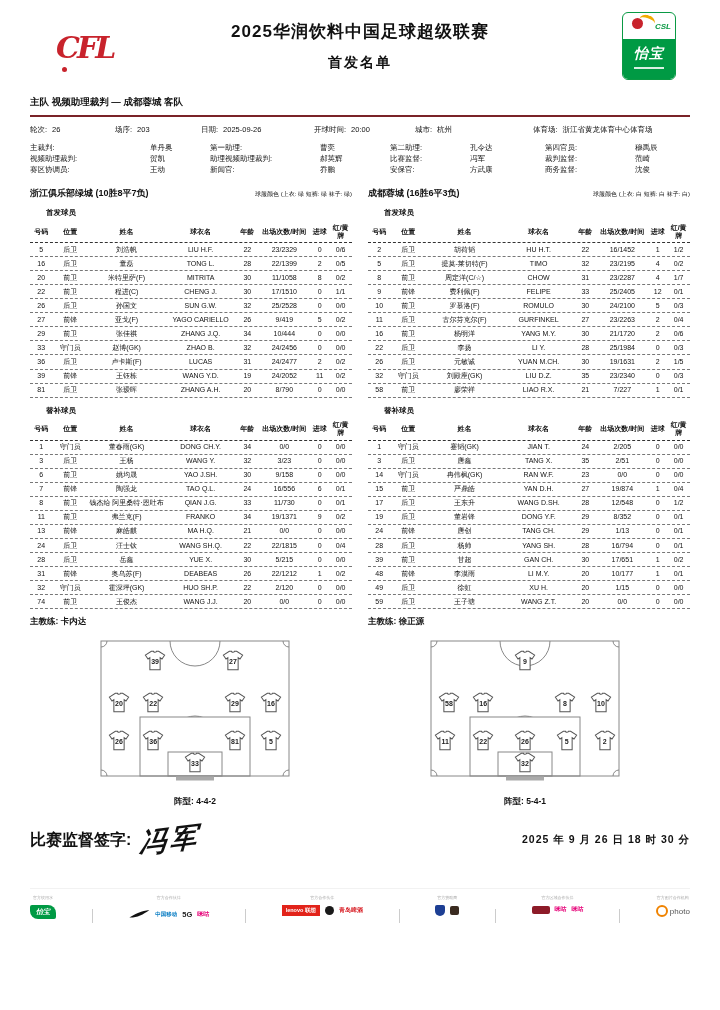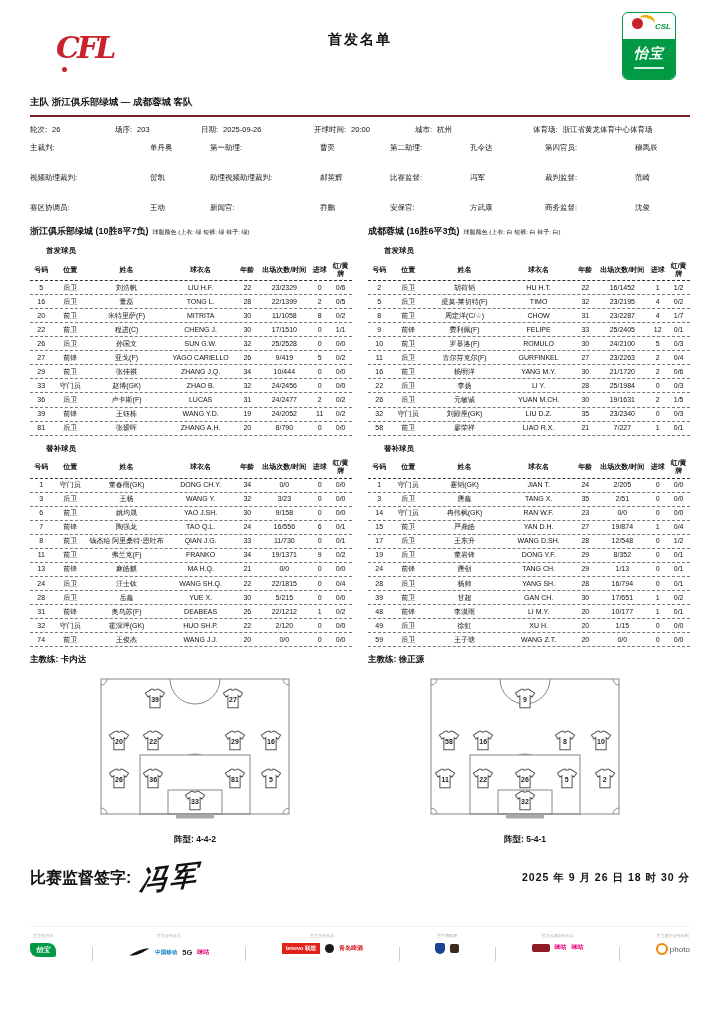--- a/index.html
+++ b/index.html
@@ -27,25 +27,25 @@
   .teamsline{font-size:9.5px;font-weight:bold;margin-top:4px;padding-bottom:6px;border-bottom:2px solid #7a2328;}
   
   .minfo{margin-top:8px;font-size:7.5px;}
   .mrow1{display:flex;margin-bottom:8px;}
   .pair{display:inline-flex;gap:5px;flex:none;}
   .mrow1 .pair:nth-child(1){width:85px;}
   .mrow1 .pair:nth-child(2){width:86px;}
   .mrow1 .pair:nth-child(3){width:113px;}
   .mrow1 .pair:nth-child(4){width:101px;}
   .mrow1 .pair:nth-child(5){width:118px;}
-  .mgrid{display:grid;grid-template-columns:120px 60px 110px 70px 80px 75px 90px auto;row-gap:20px;}
+  .mgrid{display:grid;grid-template-columns:120px 60px 110px 70px 80px 75px 90px auto;row-gap:1px;}
   
   .teams{display:flex;gap:16px;margin-top:12px;}
   .tcol{flex:1;min-width:0;}
-  .theadline{display:flex;justify-content:flex-start;align-items:baseline;gap:4px;}
+  .theadline{display:flex;justify-content:space-between;align-items:baseline;gap:4px;}
   .tname{font-size:9px;font-weight:bold;white-space:nowrap;}
   .tkit{font-size:6px;white-space:nowrap;}
   .grouplabel{font-size:7.5px;font-weight:bold;margin:8px 16px 3px;}
   .trow{display:flex;align-items:center;text-align:center;border-bottom:1px dashed #777;
         padding:2.5px 0;font-size:7px;line-height:1.15;}
   .trow.head{font-weight:bold;border-bottom:1.5px dashed #333;}
   .c0{width:7%;}.c1{width:11%;}.c2{width:24%;}.c3{width:22%;}.c4{width:7%;}
   .c5{width:16%;}.c6{width:6%;}.c7{width:7%;}
   .coach{font-size:8.5px;font-weight:bold;margin-top:7px;}
   
@@ -85,36 +85,37 @@
   .shp-blob{width:18px;height:8px;background:#8d1b28;border-radius:2px;}
 </style>
 </head>
 <body>
 
 <div class="page">
 
   <div class="hdr">
     <div class="cfl">CFL</div>
     <div class="titlebox">
+      <div class="t1">2025华润饮料中国足球超级联赛</div>
       <div class="t2">首发名单</div>
     </div>
     <div class="badge">
       <div class="badge-top">
         <span class="ball"></span>
         <span class="swirl"></span>
         <span class="bcsl">CSL</span>
       </div>
       <div class="badge-bot">
         <div class="byb">怡宝</div>
         <div class="bline"></div>
       </div>
     </div>
   </div>
 
-  <div class="teamsline">主队 浙江俱乐部绿城 — 成都蓉城 客队</div>
+  <div class="teamsline">主队 视频助理裁判 — 成都蓉城 客队</div>
 
   <div class="minfo">
     <div class="mrow1">
         <span class="pair">
           <span class="mlab">轮次:</span>
           <span class="mval">26</span>
         </span>
         <span class="pair">
           <span class="mlab">场序:</span>
           <span class="mval">203</span>

